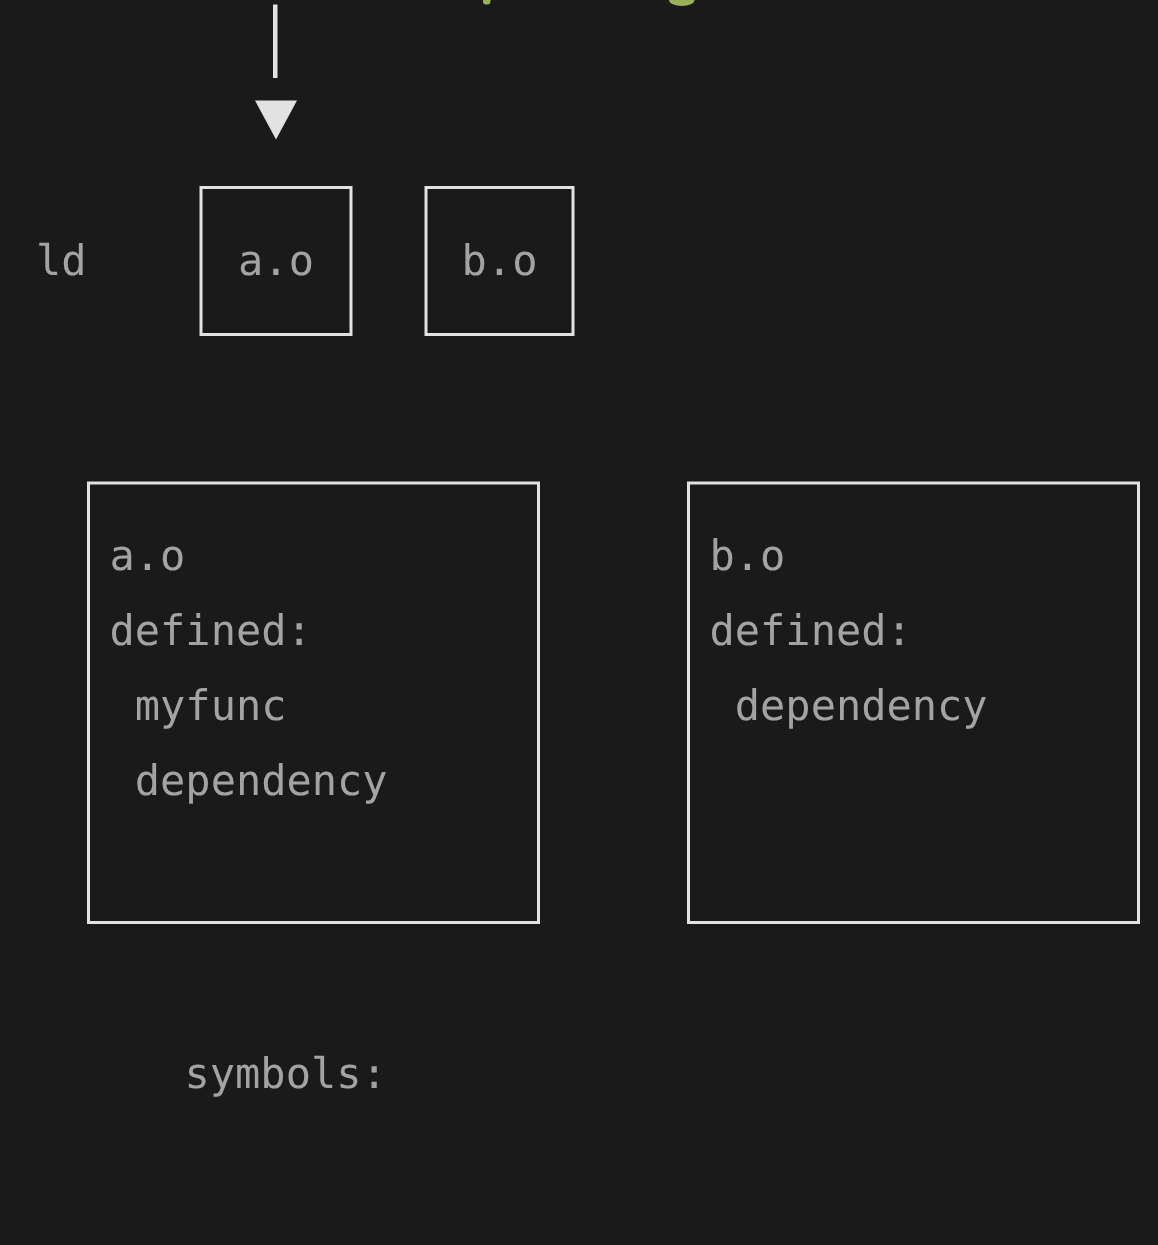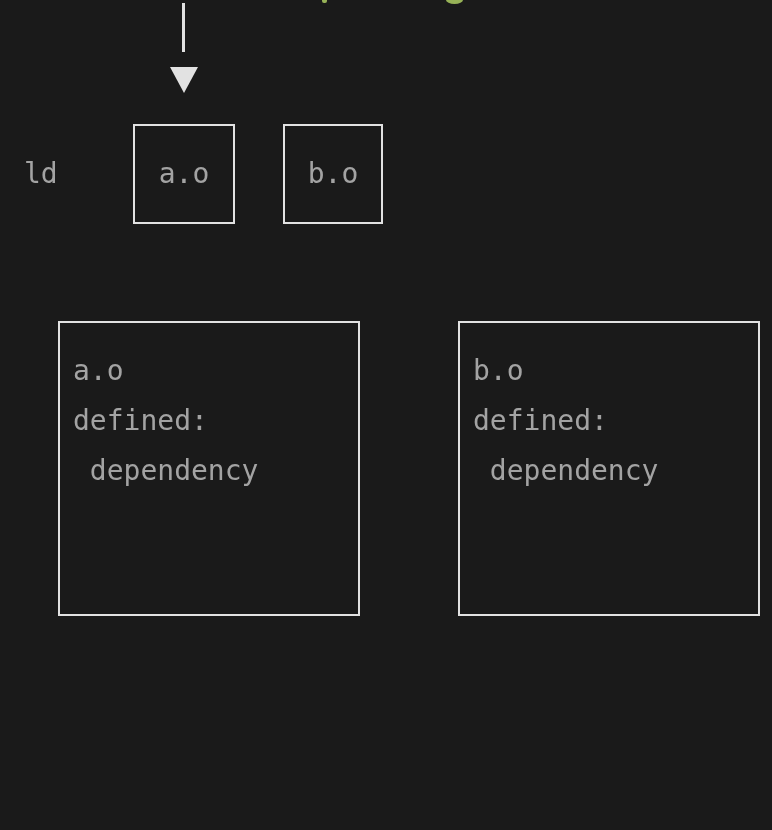--- a/index.html
+++ b/index.html
@@ -119,23 +119,25 @@
     <span class="mono">a.o</span>
   </div>
 
   <div class="input-box b">
     <span class="mono">b.o</span>
   </div>
 
   <div class="symbol-table a">
     <div class="mono">a.o</div>
     <div class="mono">defined:</div>
+    <div class="mono"> myfunc</div>
     <div class="mono"> dependency</div>
   </div>
 
   <div class="symbol-table b">
     <div class="mono">b.o</div>
     <div class="mono">defined:</div>
     <div class="mono"> dependency</div>
   </div>
 
+  <div class="symbols-label mono">symbols:</div>
 
 </div>
 
 </body></html>

